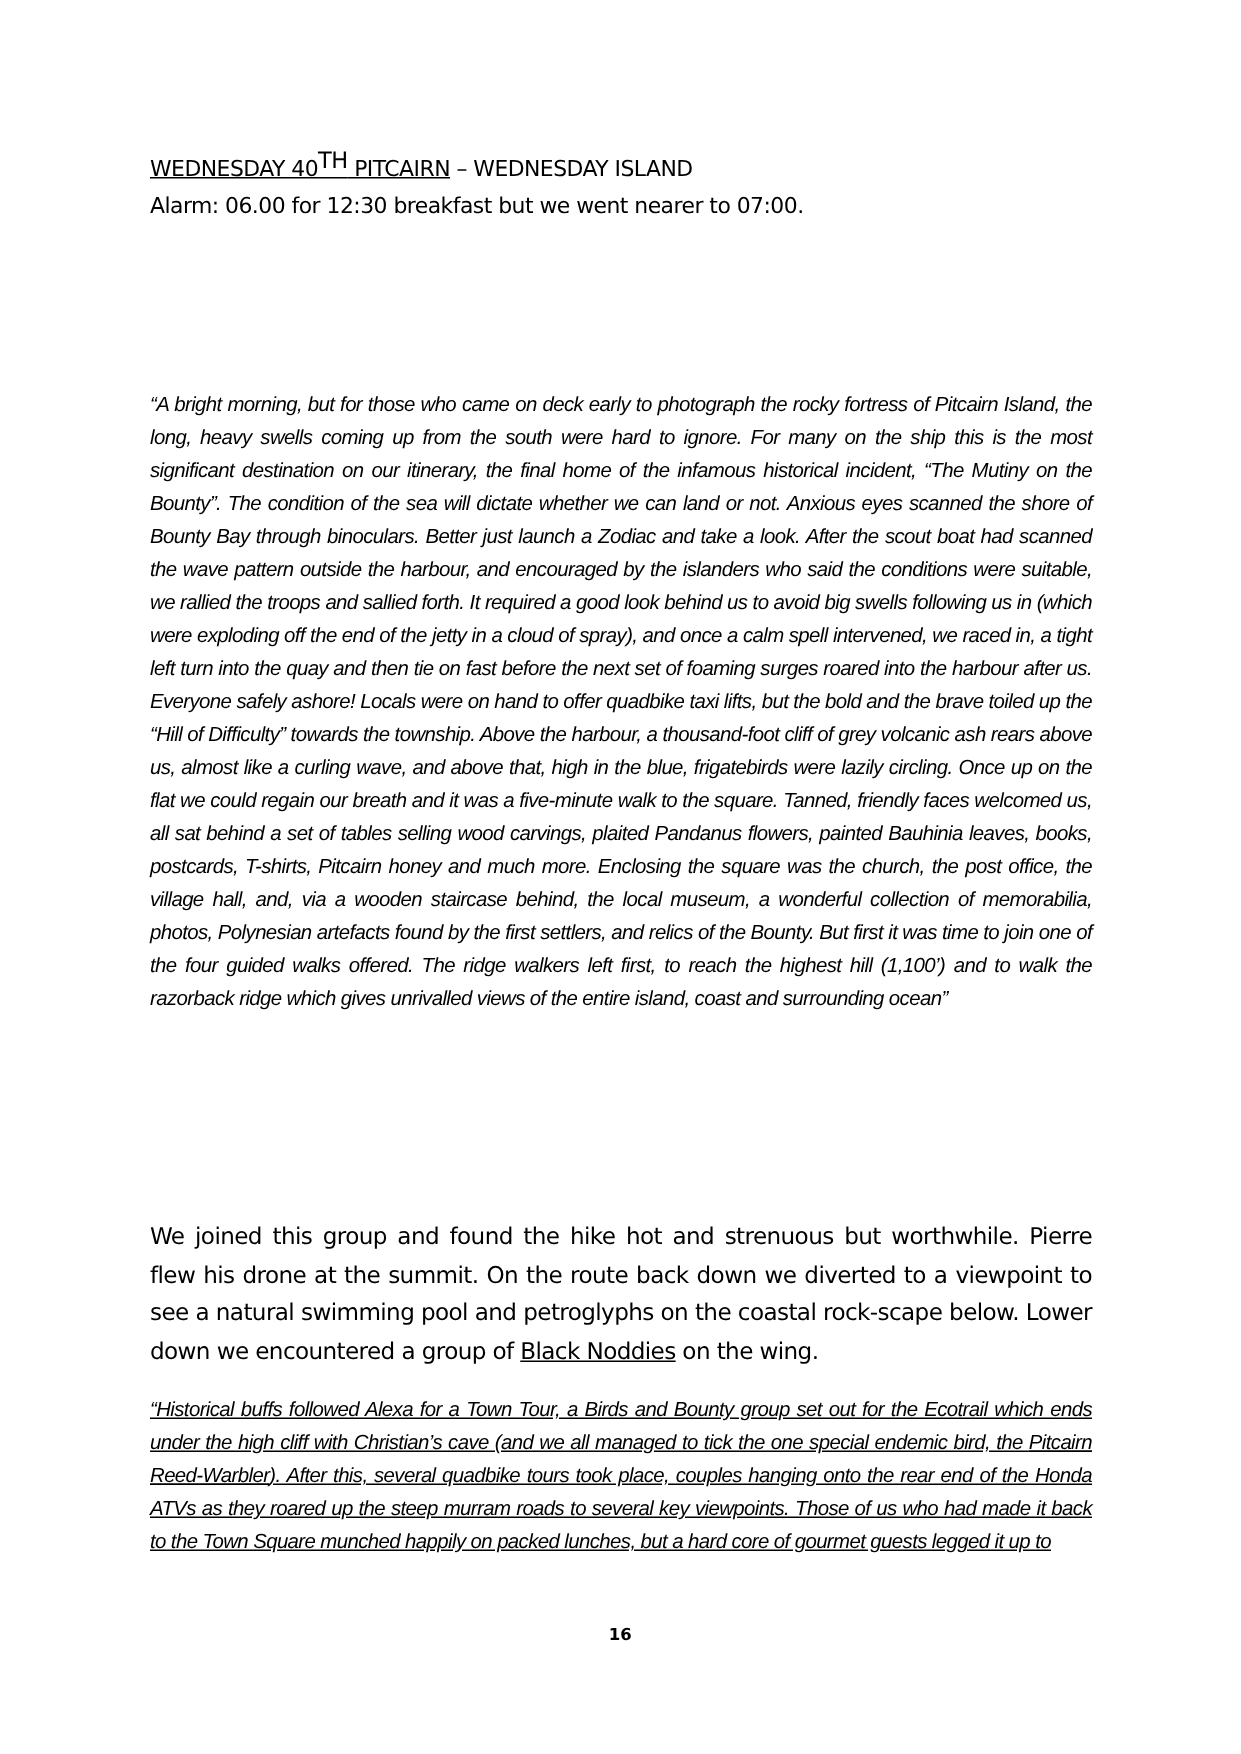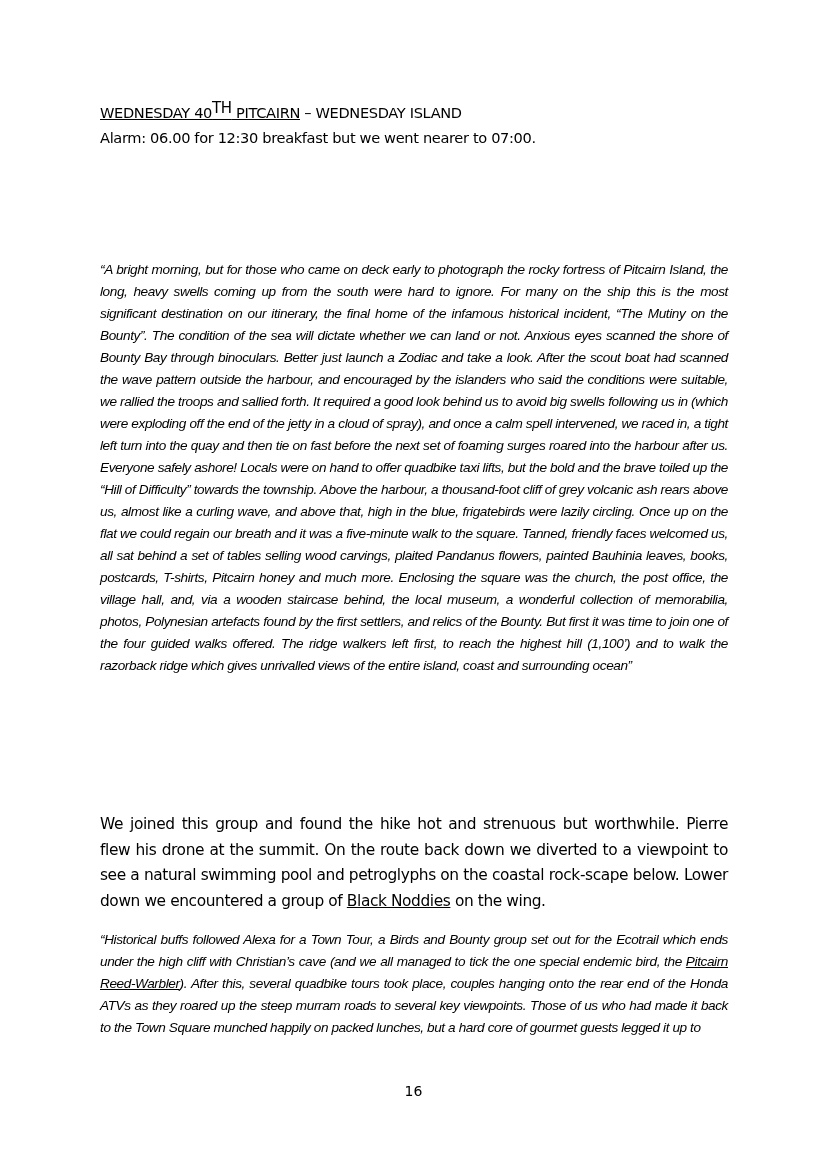--- a/index.html
+++ b/index.html
@@ -7,22 +7,22 @@
   .page { position:absolute; left:100px; top:0; width:628px; }
   .sans { font-family: "DejaVu Sans", sans-serif; font-size:14.6px; line-height:25px; letter-spacing:-0.35px; }
   .hdr { position:absolute; left:0; top:100px; width:628px; }
   .hdr div { white-space:nowrap; }
   .just { text-align:justify; }
   .u { text-decoration:underline; }
   sup { font-size:15px; vertical-align:5px; line-height:0; }
   .quote { font-family: "Liberation Sans", sans-serif; font-style:italic; font-size:13.6px; line-height:22px; letter-spacing:-0.4px; text-align:justify; }
   .q1 { position:absolute; left:0; top:259px; width:628px; }
   .p2 { position:absolute; left:0; top:800px; width:628px; font-size:15.4px; line-height:25.5px; letter-spacing:-0.4px; text-align:justify;margin-top:12px; }
-  .q2 { position:absolute; left:0; top:929px; width:628px; }
-  .pagenum { position:absolute; left:0; top:1083px; width:627px; text-align:center; font-family:"DejaVu Sans", sans-serif; font-size:14px; }
+  .q2 { position:absolute; left:0; top:929px; width:628px;text-decoration:underline; }
+  .pagenum { position:absolute; left:0; top:1083px; width:627px; text-align:center; font-family:"DejaVu Sans", sans-serif; font-size:11px;font-weight:bold; }
 </style>
 </head>
 <body>
 
 <div class="page">
 
   <div class="hdr sans">
     <div><span class="u"><span>WEDNESDAY 40</span><sup>TH</sup><span> PITCAIRN</span></span><span> – WEDNESDAY ISLAND</span></div>
     <div>Alarm: 06.00 for 12:30 breakfast but we went nearer to 07:00.</div>
   </div>

